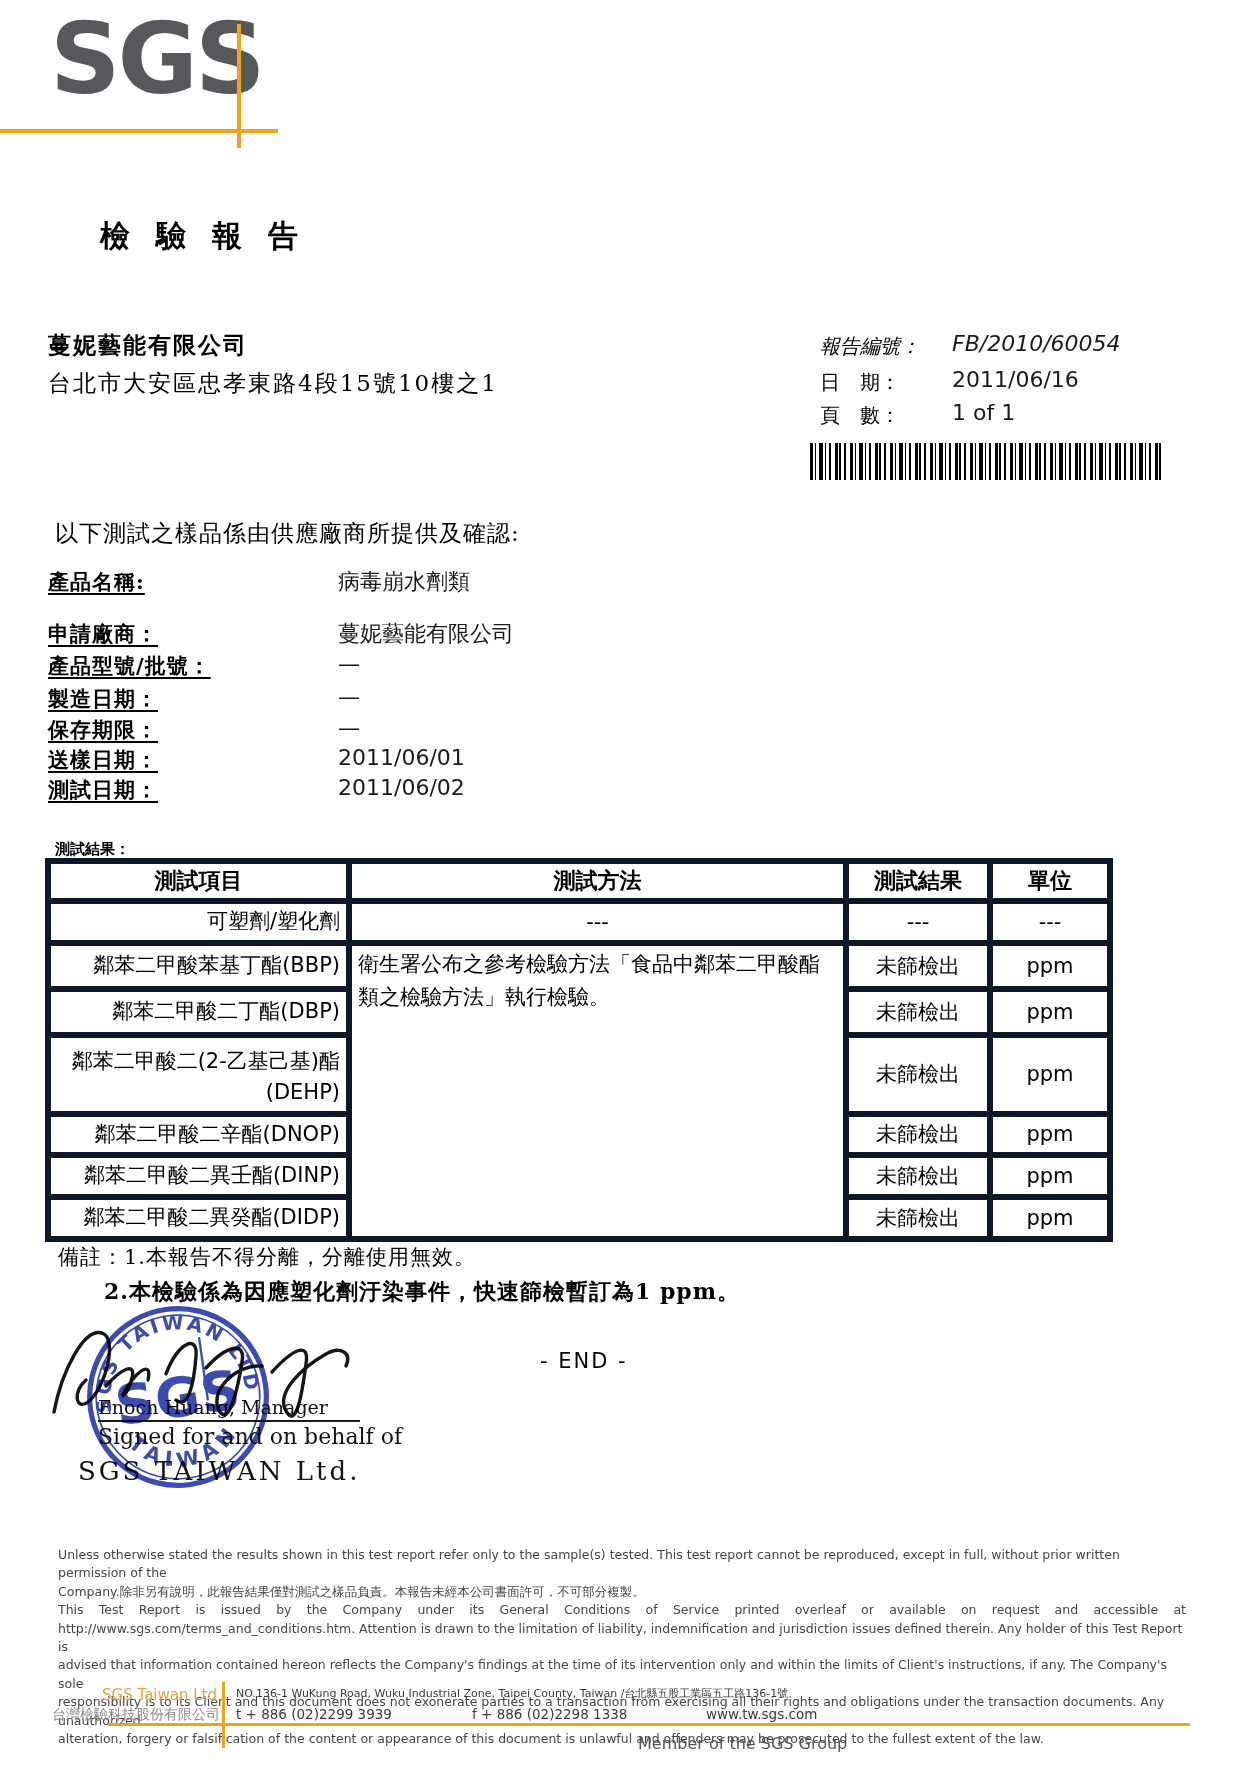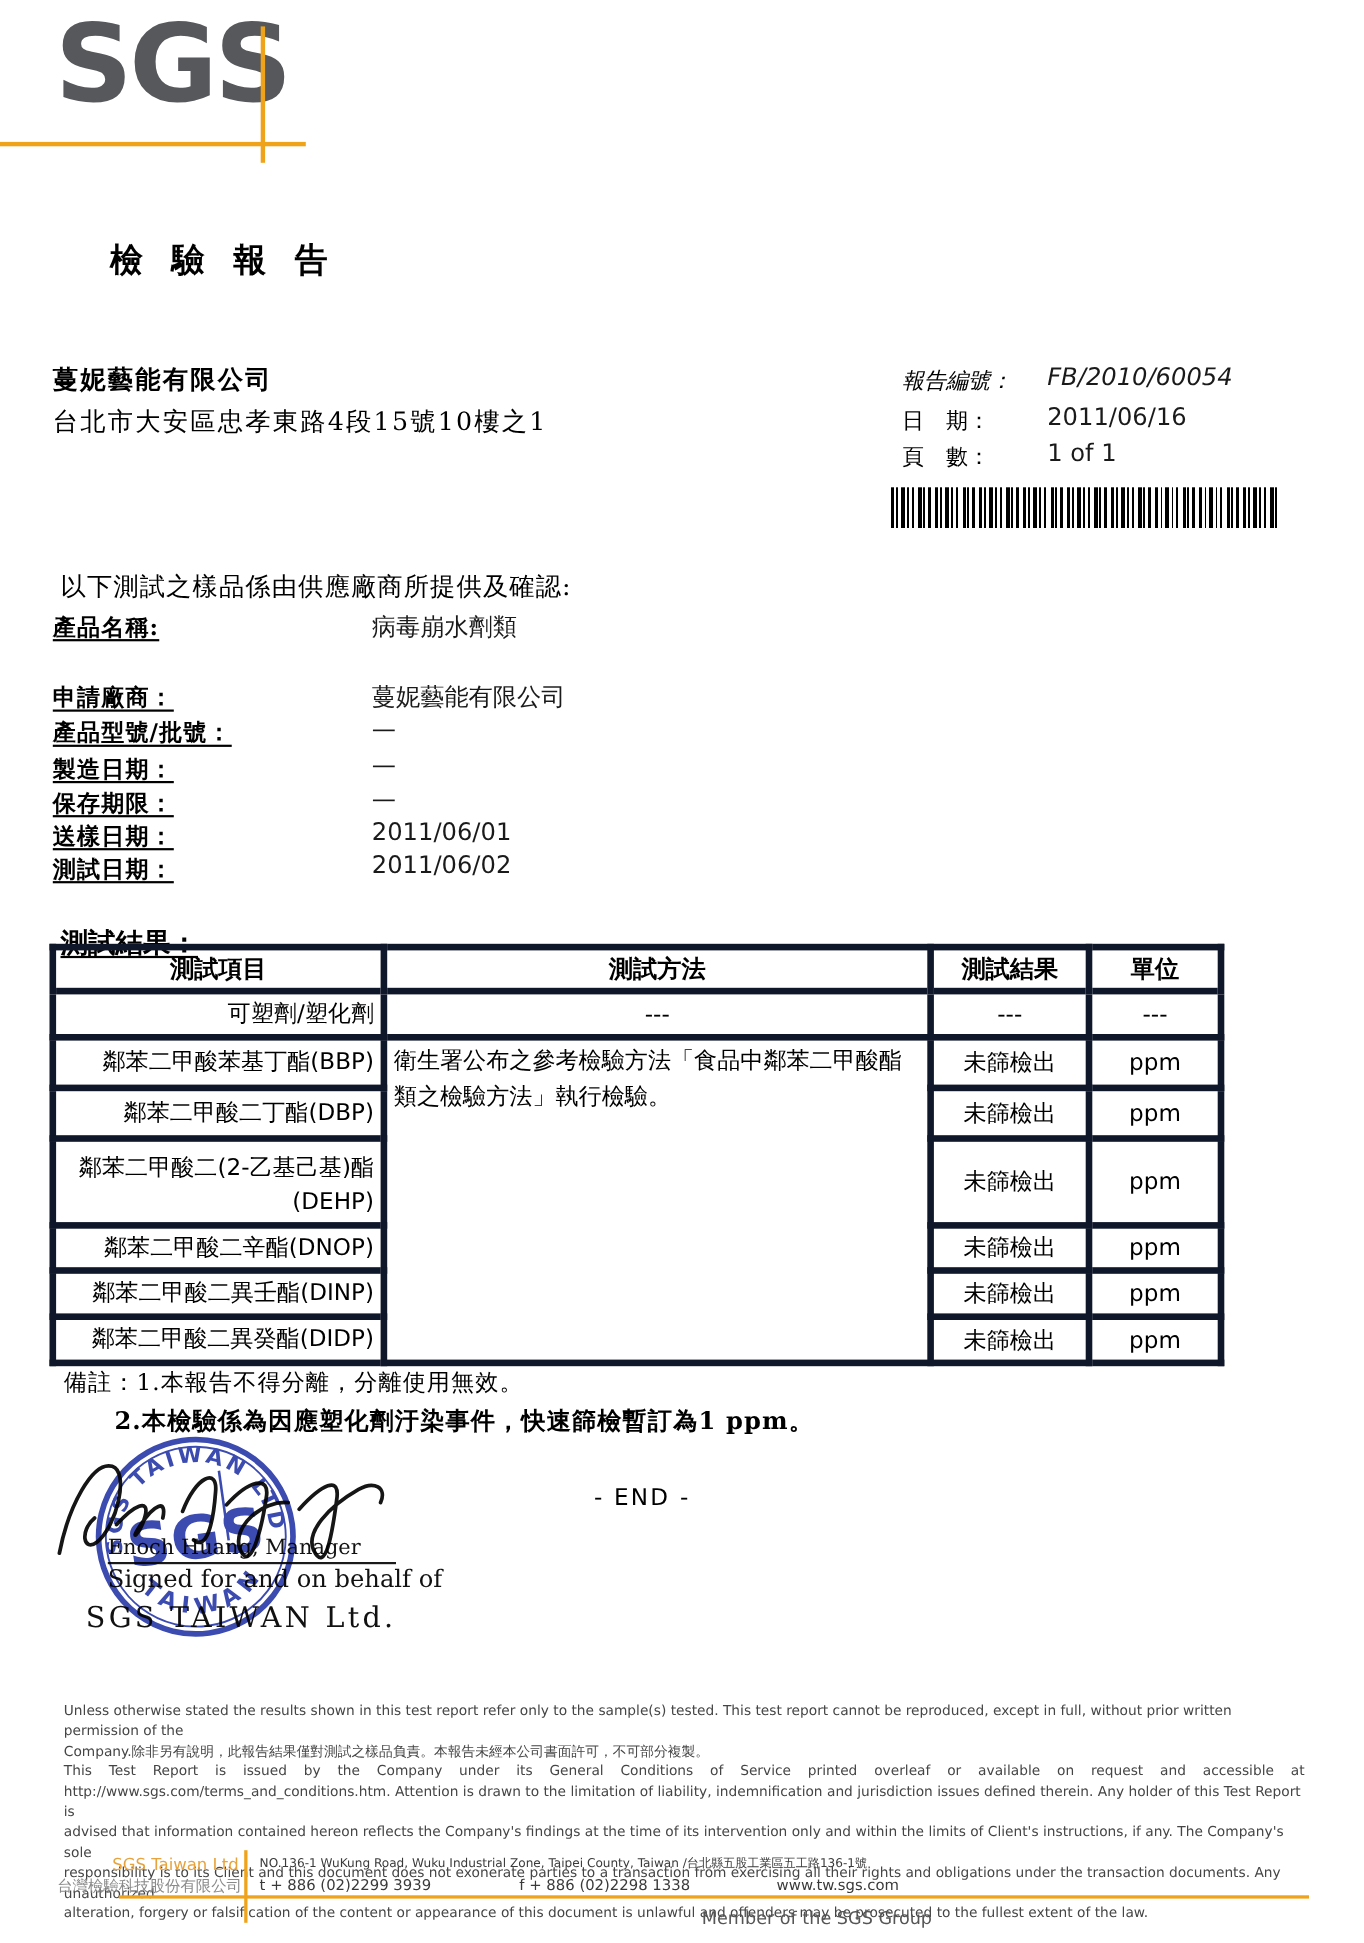--- a/index.html
+++ b/index.html
@@ -36,22 +36,22 @@
 
   .intro-line{left:55px;top:518px;font-size:23px;letter-spacing:1px;}
 
   
   .sample-row{left:48px;width:760px;height:30px;}
   .sample-label{font-size:21px;font-weight:bold;text-decoration:underline;
                 text-underline-offset:4px;letter-spacing:1px;}
   .sample-value{position:absolute;left:290px;top:-1px;font-size:22px;color:#1a1a1a;}
 
   
-  .results-heading{left:55px;top:840px;font-size:25px;font-weight:bold;
-                   text-decoration:underline;text-underline-offset:4px;}
+  .results-heading{left:55px;top:840px;font-size:15px;font-weight:bold;
+                   text-underline-offset:4px;}
   .results-table{position:absolute;left:45px;top:858px;width:1022px;
                  border-collapse:collapse;border:3px solid #000;table-layout:fixed;}
   .results-table th,.results-table td{border:6px solid #0f172a;padding:2px 6px;}
   .results-table th{font-family:"DejaVu Serif",serif;font-size:22px;font-weight:bold;
                     text-align:center;border-bottom:3px solid #000;}
   .results-table td{font-size:21px;}
   .c-item{width:283px;} .c-method{width:479px;} .c-result{width:126px;} .c-unit{width:102px;}
   .tr-head{height:40px;} .r0{height:36px;} .r1{height:46px;} .r2{height:46px;}
   .r3{height:74px;} .r4{height:40px;} .r5{height:40px;} .r6{height:42px;}
   .cell-item{text-align:right;vertical-align:middle;line-height:1.5;}
@@ -113,21 +113,21 @@
   </div>
   <div class="abs info-row" style="top:402px;">
     <span class="info-label serif">頁　數：</span>
     <span class="info-value sans">1 of 1</span>
   </div>
 
   <div class="abs barcode"></div>
 
   <div class="abs intro-line serif">以下測試之樣品係由供應廠商所提供及確認:</div>
 
-  <div class="abs sample-row" style="top:556px;">
+  <div class="abs sample-row" style="top:568px;">
     <span class="sample-label serif">產品名稱:</span>
     <span class="sample-value sans">病毒崩水劑類</span>
   </div>
   <div class="abs sample-row" style="top:620px;">
     <span class="sample-label serif">申請廠商：</span>
     <span class="sample-value sans">蔓妮藝能有限公司</span>
   </div>
   <div class="abs sample-row" style="top:652px;">
     <span class="sample-label serif">產品型號/批號：</span>
     <span class="sample-value sans">—</span>

